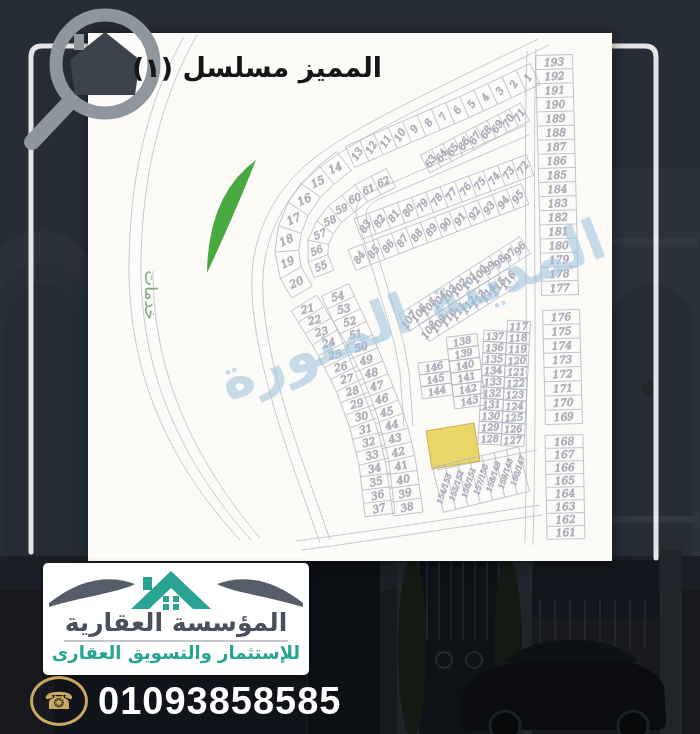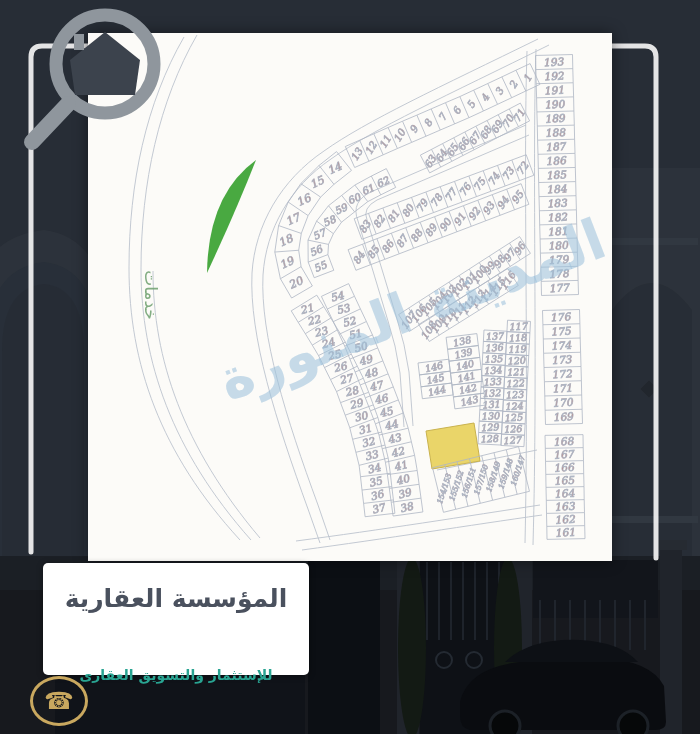--- a/index.html
+++ b/index.html
@@ -8,24 +8,24 @@
   #bg-decor,#frame-lines{position:absolute;left:0;top:0;z-index:0;}
   #frame-lines{z-index:1;}
   #map-card{position:absolute;left:88px;top:33px;width:524px;height:528px;background:#fcfbf8;
             z-index:2;box-shadow:0 0 14px rgba(0,0,0,.45);}
   #map-svg{position:absolute;left:0;top:0;}
   #magnifier{position:absolute;left:8px;top:0px;z-index:3;}
   #title-block{position:absolute;left:96px;top:46px;width:322px;z-index:4;text-align:center;
                direction:rtl;color:#161616;font-weight:bold;font-size:27px;line-height:43px;}
   #logo-card{position:absolute;left:43px;top:563px;width:266px;height:112px;background:#ffffff;
              border-radius:5px;z-index:5;display:flex;flex-direction:column;align-items:center;
-             justify-content:flex-start;box-shadow:0 1px 6px rgba(0,0,0,.4);gap:24px;}
+             justify-content:flex-start;box-shadow:0 1px 6px rgba(0,0,0,.4);}
   .brand-name{direction:rtl;font-weight:bold;font-size:25px;color:#4a515e;line-height:28px;margin-top:-2px;}
   .brand-divider{width:224px;height:2px;background:#c2c8d0;margin:3px 0 3px 0;}
-  .brand-tagline{direction:rtl;font-weight:bold;font-size:14px;color:#29a492;line-height:16px;}
+  .brand-tagline{direction:rtl;font-weight:bold;font-size:18px;color:#29a492;line-height:16px;}
   #phone-row{position:absolute;left:30px;top:676px;z-index:5;display:flex;align-items:center;gap:10px;}
   #phone-icon{width:52px;height:44px;border:3px solid #c9a85f;border-radius:50%;display:flex;
               align-items:center;justify-content:center;color:#c9a85f;font-size:24px;line-height:1;}
   #phone-number{color:#ffffff;font-weight:bold;font-size:38px;letter-spacing:1px;
                 font-family:"Liberation Sans","DejaVu Sans",sans-serif;}
 </style>
 </head>
 <body>
 
 <div id="stage">
@@ -579,35 +579,37 @@
   </div>
 
   <svg id="magnifier" width="190" height="170">
     <circle cx="97" cy="64" r="49" fill="none" stroke="#8f969d" stroke-width="13"></circle>
     <path d="M97,32 L132,60 L127,95 L67,95 L62,60 Z" fill="#3c434d"></path>
     <rect x="66" y="34" width="10" height="16" fill="#8f969d"></rect>
     <line x1="60" y1="104" x2="24" y2="142" stroke="#8f969d" stroke-width="16" stroke-linecap="round"></line>
   </svg>
 
   <div id="title-block">
+    <div>المميز مسلسل (١)</div>
   </div>
 
   <div id="logo-card">
     <svg width="266" height="48" viewBox="0 0 266 48">
       <path d="M6,40 C36,16 66,11 92,21 C74,30 38,34 6,44 Z" fill="#565d68"></path>
       <path d="M260,40 C230,16 200,11 174,21 C192,30 228,34 260,44 Z" fill="#565d68"></path>
       <path d="M88,46 L128,8 L168,46 L150,46 L128,25 L106,46 Z" fill="#29a492"></path>
       <rect x="100" y="14" width="9" height="13" fill="#29a492"></rect>
       <rect x="120" y="33" width="6" height="6" fill="#29a492"></rect>
       <rect x="130" y="33" width="6" height="6" fill="#29a492"></rect>
       <rect x="120" y="41" width="6" height="6" fill="#29a492"></rect>
       <rect x="130" y="41" width="6" height="6" fill="#29a492"></rect>
     </svg>
     <div class="brand-name">المؤسسة العقارية</div>
     <div class="brand-divider"></div>
     <div class="brand-tagline">للإستثمار والتسويق العقارى</div>
   </div>
 
   <div id="phone-row">
     <div id="phone-icon">☎</div>
+    <div id="phone-number">01093858585</div>
   </div>
 
 </div>
 
 </body></html>

